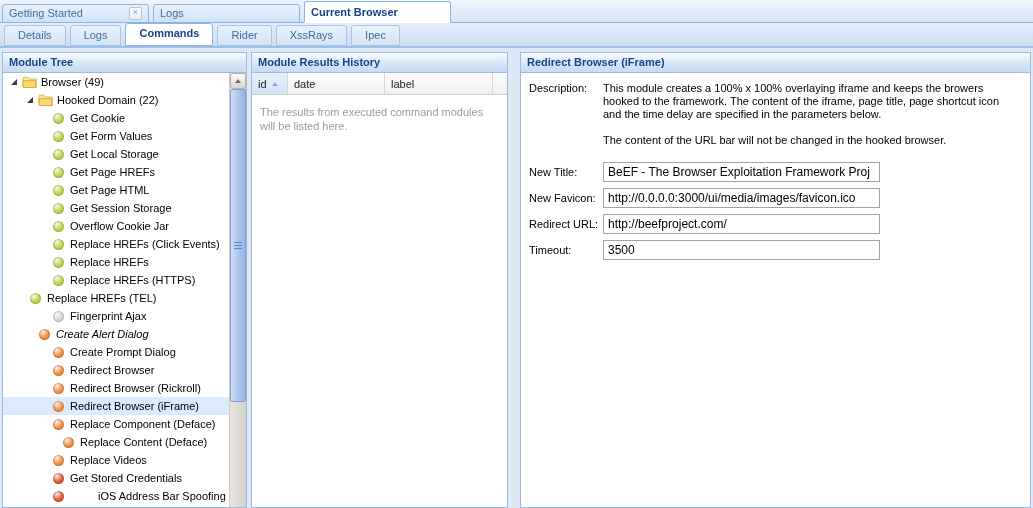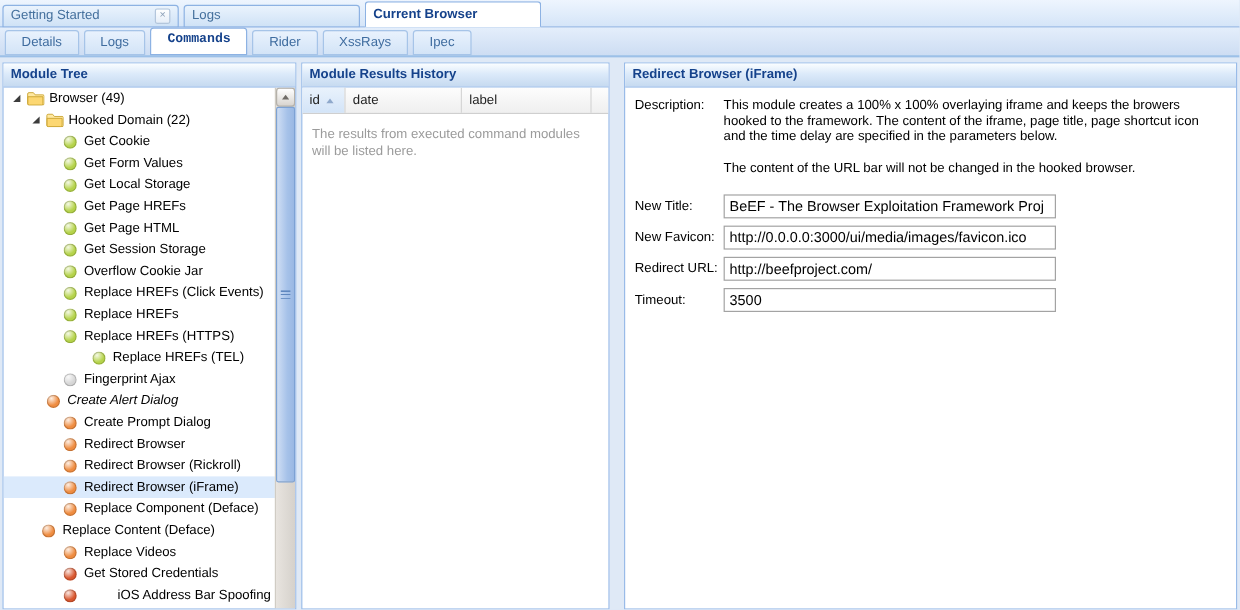--- a/index.html
+++ b/index.html
@@ -39,21 +39,21 @@
     border-bottom:2px solid #9cc0e8;
     display:flex;align-items:flex-end;padding-left:4px;box-sizing:border-box;
   }
   .subtab{
     height:19px;line-height:18px;margin-right:4px;padding:0 13px;
     border:1px solid #a6c4e8;border-radius:3px 3px 0 0;
     background:linear-gradient(#e9f2fd,#d3e4f7);
     color:#3f6c9f;font-size:11px;cursor:pointer;white-space:nowrap;
   }
   .subtab.active{
-    height:21px;background:#fff;color:#15428b;font-weight:bold;border-color:#8db2e3;font-family:Liberation Mono, monospace;
+    height:21px;background:#fff;color:#15428b;font-weight:bold;border-color:#8db2e3;
   }
   
   #main{position:absolute;top:48px;left:0;right:0;bottom:0;background:#dfe9f6;}
   .panel{position:absolute;top:4px;bottom:0;background:#fff;border:1px solid #99bbe8;box-sizing:border-box;}
   #panel-tree{left:2px;width:245px;}
   #panel-results{left:251px;width:257px;}
   #panel-module{left:520px;right:2px;}
   .panel-hd{
     height:20px;line-height:19px;padding-left:6px;
     font-size:11px;font-weight:bold;color:#15428b;
@@ -184,21 +184,21 @@
             <span class="tree-label">Replace HREFs (Click Events)</span>
           </div>
           <div class="tree-row" style="padding-left: 50px;">
             <span class="dot" style="background-color: rgb(181, 211, 74);"></span>
             <span class="tree-label">Replace HREFs</span>
           </div>
           <div class="tree-row" style="padding-left: 50px;">
             <span class="dot" style="background-color: rgb(181, 211, 74);"></span>
             <span class="tree-label">Replace HREFs (HTTPS)</span>
           </div>
-          <div class="tree-row" style="padding-left: 74px;">
+          <div class="tree-row" style="padding-left: 27px;">
             <span class="dot" style="background-color: rgb(181, 211, 74);"></span>
             <span class="tree-label">Replace HREFs (TEL)</span>
           </div>
           <div class="tree-row" style="padding-left: 50px;">
             <span class="dot" style="background-color: rgb(214, 214, 214);"></span>
             <span class="tree-label">Fingerprint Ajax</span>
           </div>
           <div class="tree-row" style="padding-left: 36px; font-style: italic;">
             <span class="dot" style="background-color: rgb(239, 140, 64);"></span>
             <span class="tree-label">Create Alert Dialog</span>
@@ -216,21 +216,21 @@
             <span class="tree-label">Redirect Browser (Rickroll)</span>
           </div>
           <div class="tree-row selected" style="padding-left: 50px;">
             <span class="dot" style="background-color: rgb(239, 140, 64);"></span>
             <span class="tree-label">Redirect Browser (iFrame)</span>
           </div>
           <div class="tree-row" style="padding-left: 50px;">
             <span class="dot" style="background-color: rgb(239, 140, 64);"></span>
             <span class="tree-label">Replace Component (Deface)</span>
           </div>
-          <div class="tree-row" style="padding-left: 32px;">
+          <div class="tree-row" style="padding-left: 60px;">
             <span class="dot" style="background-color: rgb(239, 140, 64);"></span>
             <span class="tree-label">Replace Content (Deface)</span>
           </div>
           <div class="tree-row" style="padding-left: 50px;">
             <span class="dot" style="background-color: rgb(239, 140, 64);"></span>
             <span class="tree-label">Replace Videos</span>
           </div>
           <div class="tree-row" style="padding-left: 50px;">
             <span class="dot" style="background-color: rgb(217, 87, 47);"></span>
             <span class="tree-label">Get Stored Credentials</span>

